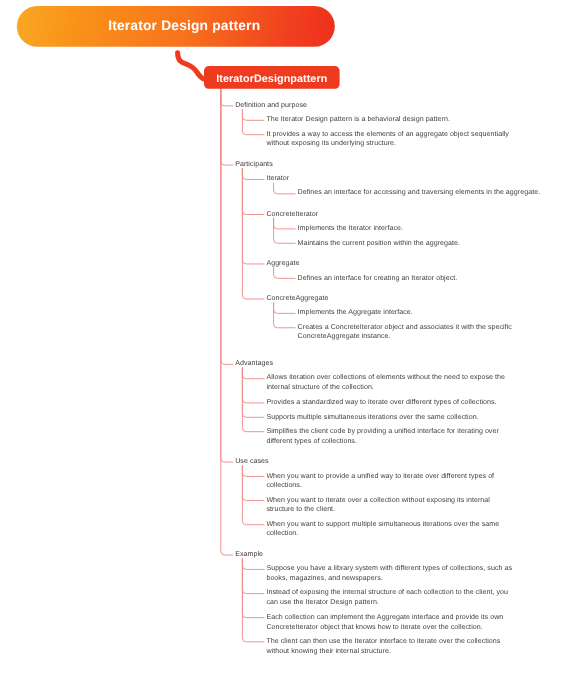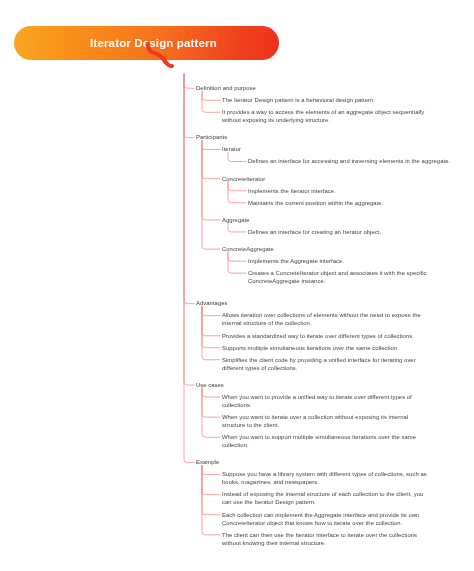--- a/index.html
+++ b/index.html
@@ -19,21 +19,21 @@
   #canvas {
     position: relative;
     width: 474px;
     height: 571px;
   }
 
   
   .header-pill {
     position: absolute;
     left: 14px;
-    top: 26px;
+    top: 5px;
     width: 265px;
     height: 34px;
     border-radius: 17px;
     background: linear-gradient(100deg, #f9a825 0%, #f99319 18%, #f7741c 52%, #f0401f 85%, #ee2f1c 100%);
     box-sizing: border-box;
   }
   .header-title {
     position: absolute;
     left: 0;
     right: 0;
@@ -128,20 +128,23 @@
       <path d="M 202 465.54999999999967 L 202 491.44999999999965 Q 202 494.64999999999964 205.2 494.64999999999964 L 220 494.64999999999964" fill="none" stroke="#ef8f8c" stroke-width="0.8" stroke-linecap="round"></path>
       <path d="M 202 465.54999999999967 L 202 511.54999999999967 Q 202 514.7499999999997 205.2 514.7499999999997 L 220 514.7499999999997" fill="none" stroke="#ef8f8c" stroke-width="0.8" stroke-linecap="round"></path>
       <path d="M 202 465.54999999999967 L 202 531.6499999999995 Q 202 534.8499999999996 205.2 534.8499999999996 L 220 534.8499999999996" fill="none" stroke="#ef8f8c" stroke-width="0.8" stroke-linecap="round"></path>
       <path d="M 184 74 L 184 85.05 Q 184 88.25 187.2 88.25 L 194 88.25" fill="none" stroke="#ef8f8c" stroke-width="0.8" stroke-linecap="round"></path>
       <path d="M 184 74 L 184 134.35 Q 184 137.54999999999998 187.2 137.54999999999998 L 194 137.54999999999998" fill="none" stroke="#ef8f8c" stroke-width="0.8" stroke-linecap="round"></path>
       <path d="M 184 74 L 184 300.4499999999999 Q 184 303.64999999999986 187.2 303.64999999999986 L 194 303.64999999999986" fill="none" stroke="#ef8f8c" stroke-width="0.8" stroke-linecap="round"></path>
       <path d="M 184 74 L 184 381.8499999999998 Q 184 385.0499999999998 187.2 385.0499999999998 L 194 385.0499999999998" fill="none" stroke="#ef8f8c" stroke-width="0.8" stroke-linecap="round"></path>
       <path d="M 184 74 L 184 459.3499999999997 Q 184 462.54999999999967 187.2 462.54999999999967 L 194 462.54999999999967" fill="none" stroke="#ef8f8c" stroke-width="0.8" stroke-linecap="round"></path>
     </svg>
 
+  <div class="root-node">
+    <div class="root-label">IteratorDesignpattern</div>
+  </div>
 
   <div id="tree-nodes">
       <div class="node lvl1" style="left: 196px; top: 84px; width: 276px;">Definition and purpose</div>
       <div class="node lvl2" style="left: 222px; top: 96px; width: 250px;">The Iterator Design pattern is a behavioral design pattern.</div>
       <div class="node lvl2" style="left: 222px; top: 108px; width: 250px;">It provides a way to access the elements of an aggregate object sequentially
 without exposing its underlying structure.</div>
       <div class="node lvl1" style="left: 196px; top: 133.3px; width: 276px;">Participants</div>
       <div class="node lvl2" style="left: 222px; top: 145.3px; width: 250px;">Iterator</div>
       <div class="node lvl3" style="left: 248px; top: 157.3px; width: 224px;">Defines an interface for accessing and traversing elements in the aggregate.</div>
       <div class="node lvl2" style="left: 222px; top: 174.5px; width: 250px;">ConcreteIterator</div>

